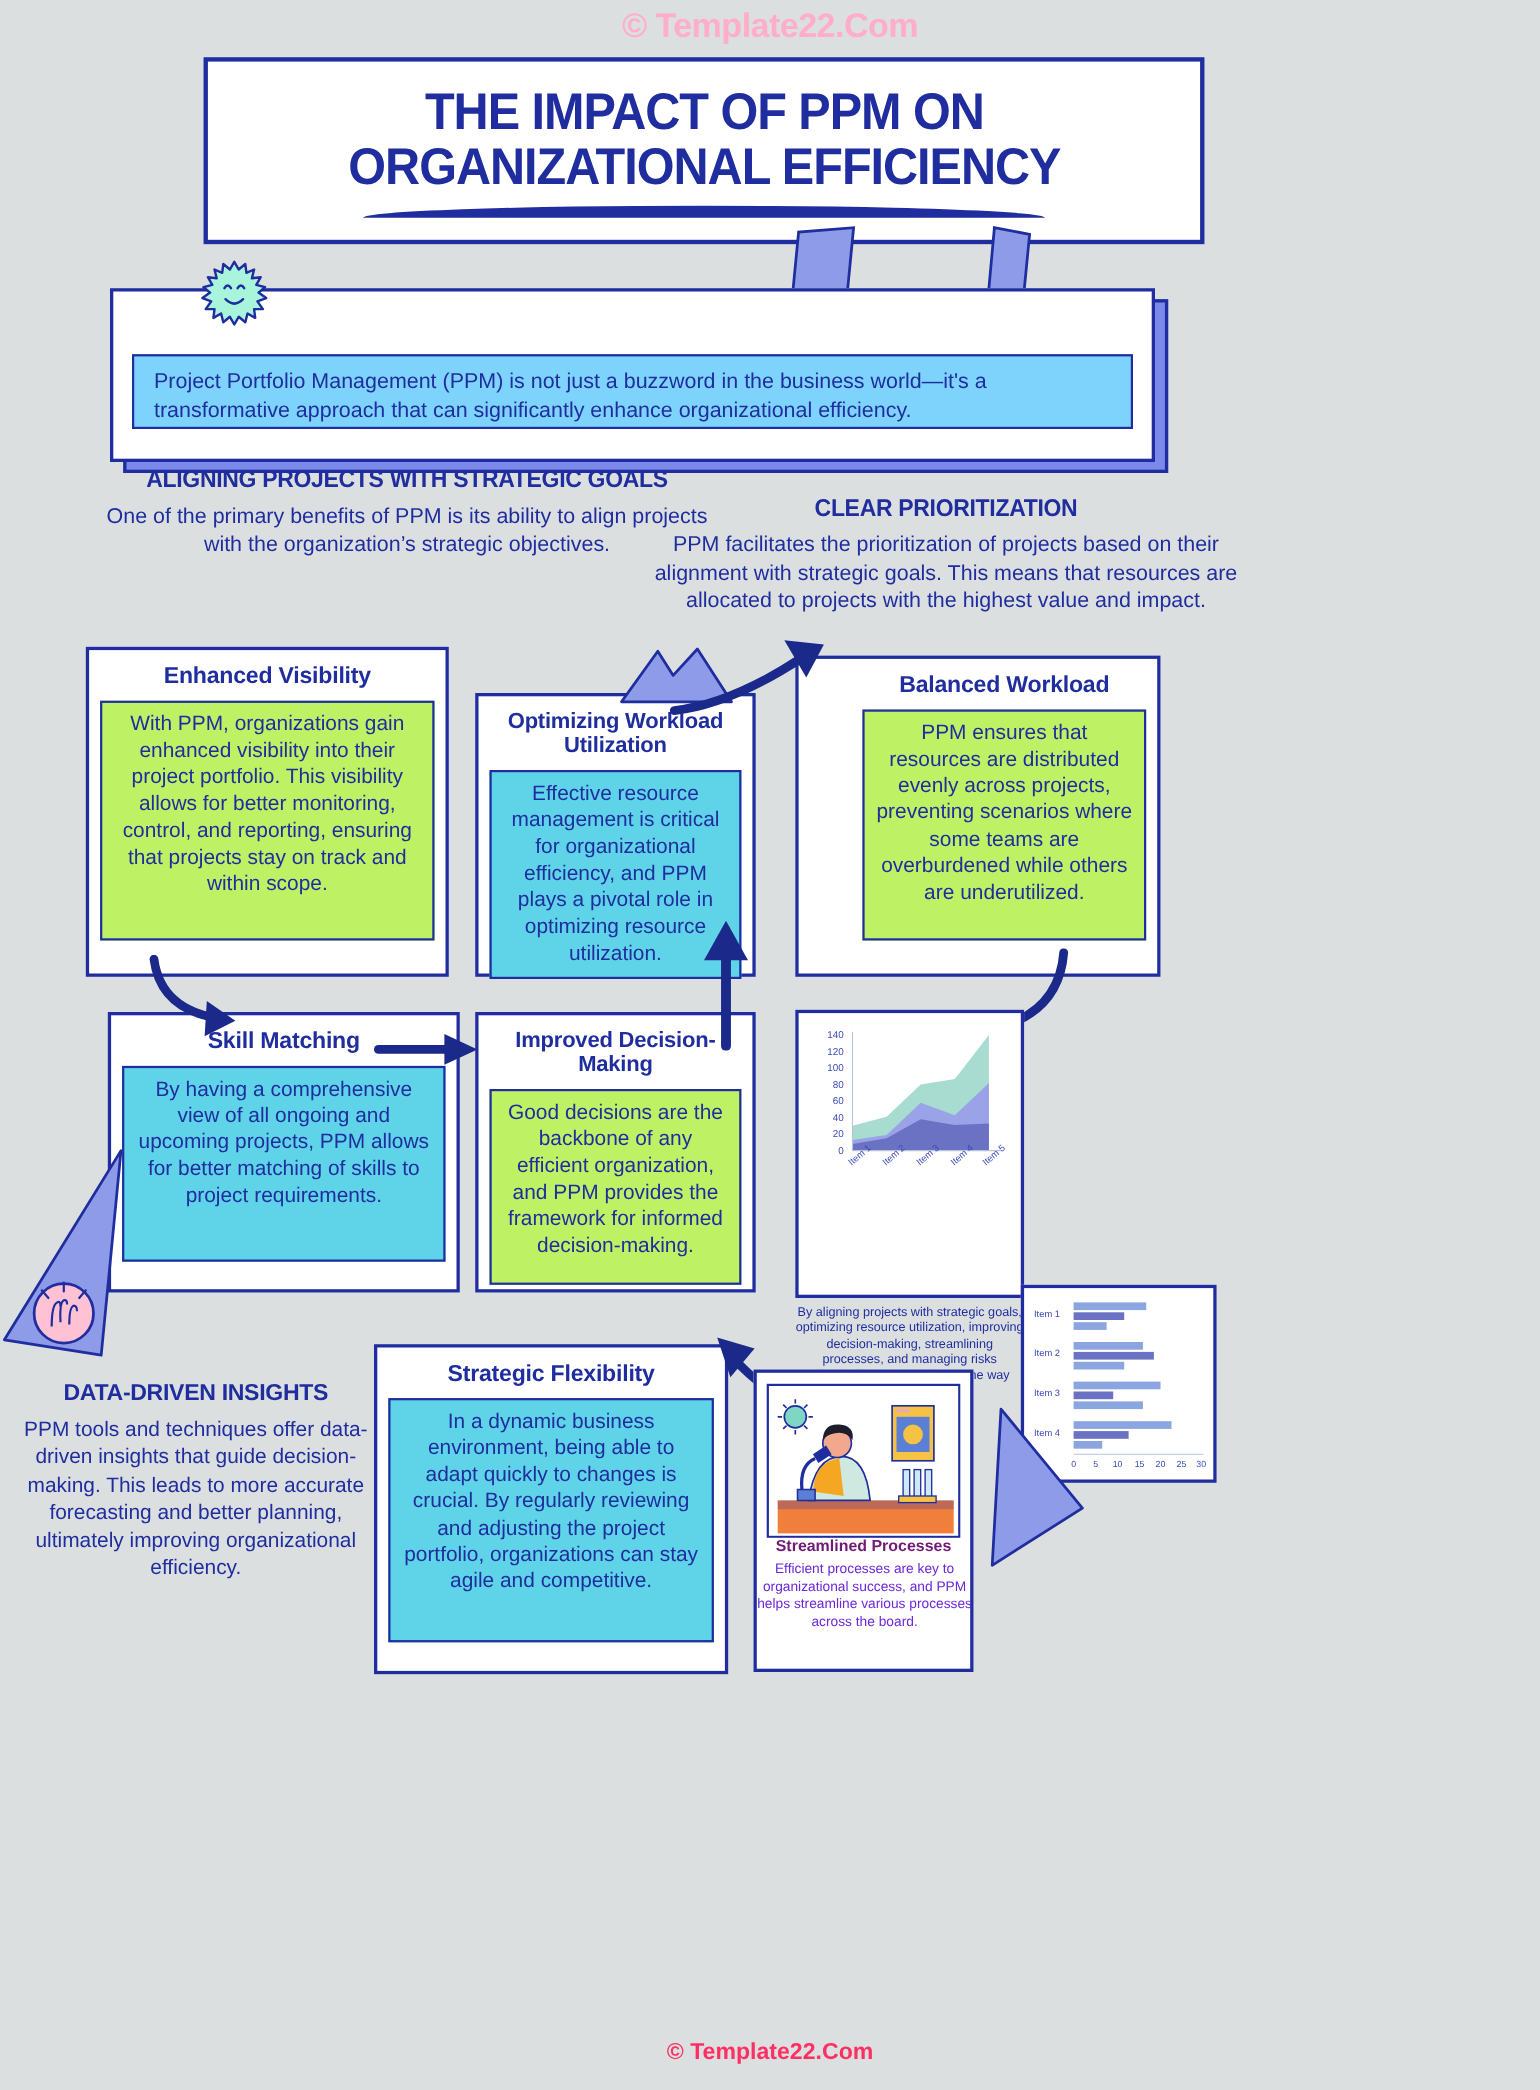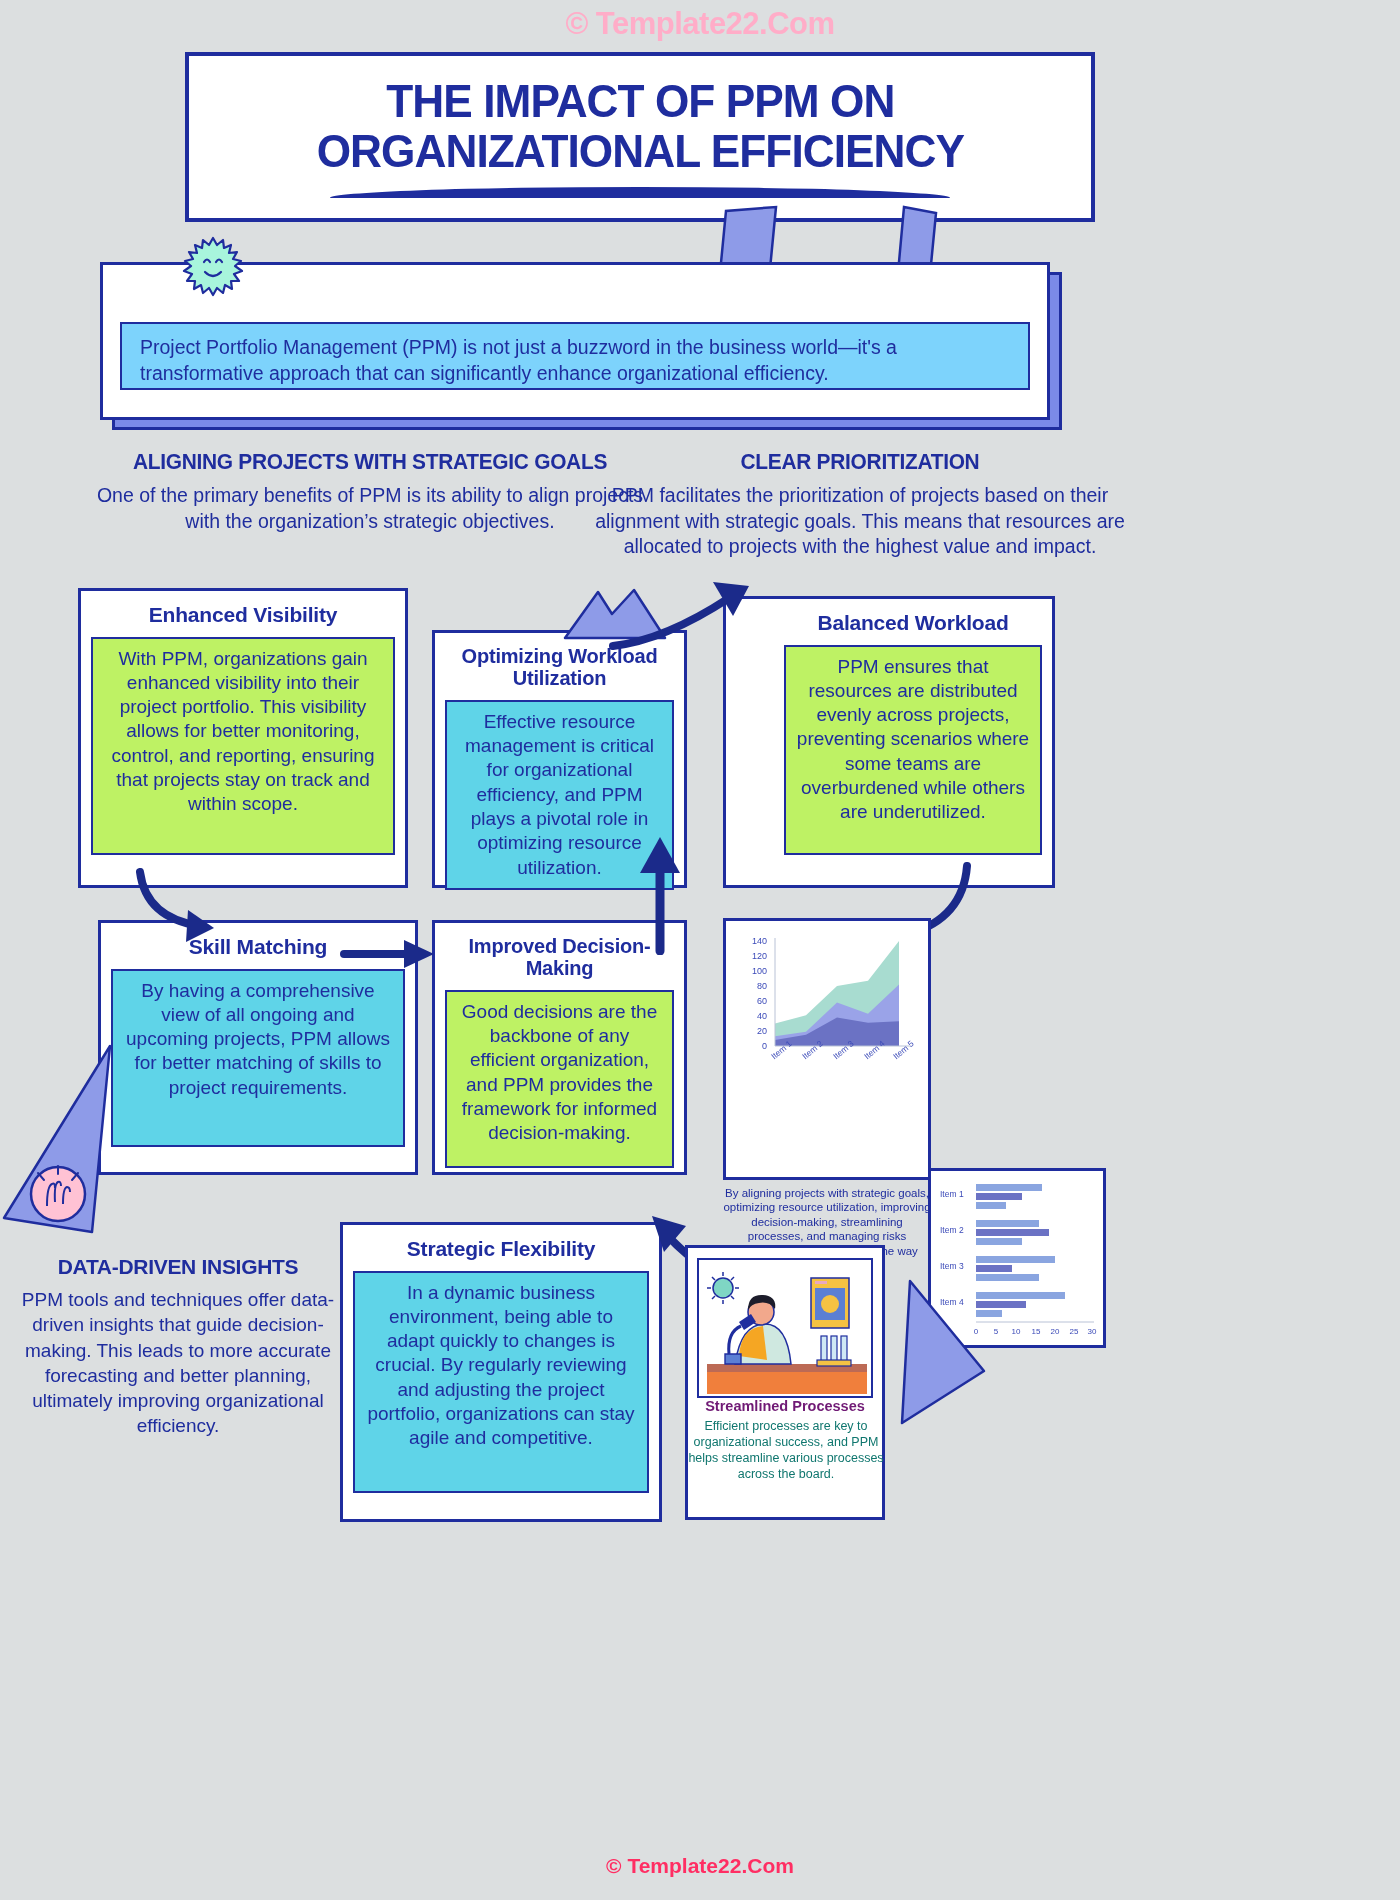--- a/index.html
+++ b/index.html
@@ -62,21 +62,21 @@
     padding: 10px 18px;
     font-size: 19.5px; color: #1f2d9e; line-height: 1.35;
   }
   
   .starburst { position: absolute; left: 182px; top: 236px; width: 62px; height: 62px; }
   
   .ribbon-1 { position: absolute; left: 712px; top: 205px; width: 230px; height: 72px; }
 
   
   .sec-left {
-    position: absolute; left: 80px; top: 449px; width: 580px; text-align: center;
+    position: absolute; left: 80px; top: 423px; width: 580px; text-align: center;
   }
   .sec-right {
     position: absolute; left: 585px; top: 449px; width: 550px; text-align: center;
   }
   .sec-head {
     font-size: 22px; font-weight: 900; color: #1f2d9e;
     letter-spacing: -0.3px; transform: scaleX(0.95);
   }
   .sec-body {
     margin-top: 8px; font-size: 19.5px; color: #1f2d9e; line-height: 1.32;
@@ -148,21 +148,21 @@
   .stream-illus {
     position: absolute; left: 697px; top: 1258px; width: 176px; height: 140px;
     background: #ffffff; border: 2px solid #1f2d9e; overflow: hidden;
   }
   .stream-title {
     position: absolute; left: 685px; top: 1398px; width: 200px;
     text-align: center; font-size: 14.5px; font-weight: 900; color: #701a75;
   }
   .stream-body {
     position: absolute; left: 688px; top: 1418px; width: 196px;
-    text-align: center; font-size: 12.5px; color: #0f766e; line-height: 1.28;
+    text-align: center; font-size: 12.5px; color: #6d28d9; line-height: 1.28;
   }
 
   
   .deco { position: absolute; }
   .arrow-svg { position: absolute; }
 </style>
 </head>
 <body>
 
 <div class="watermark-top">© Template22.Com</div>

